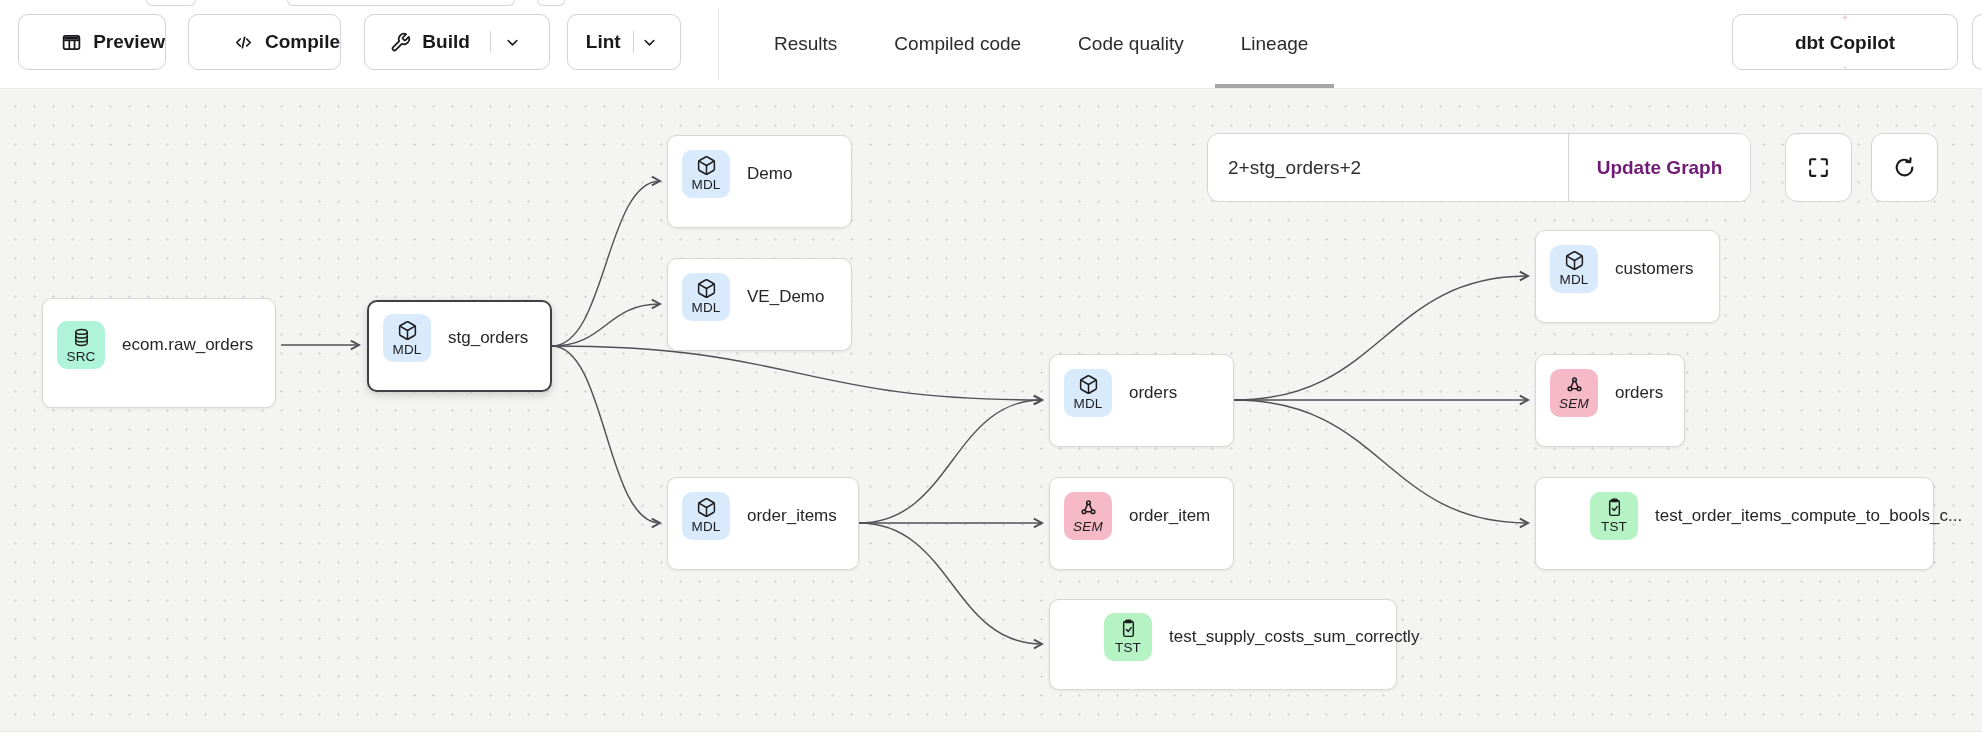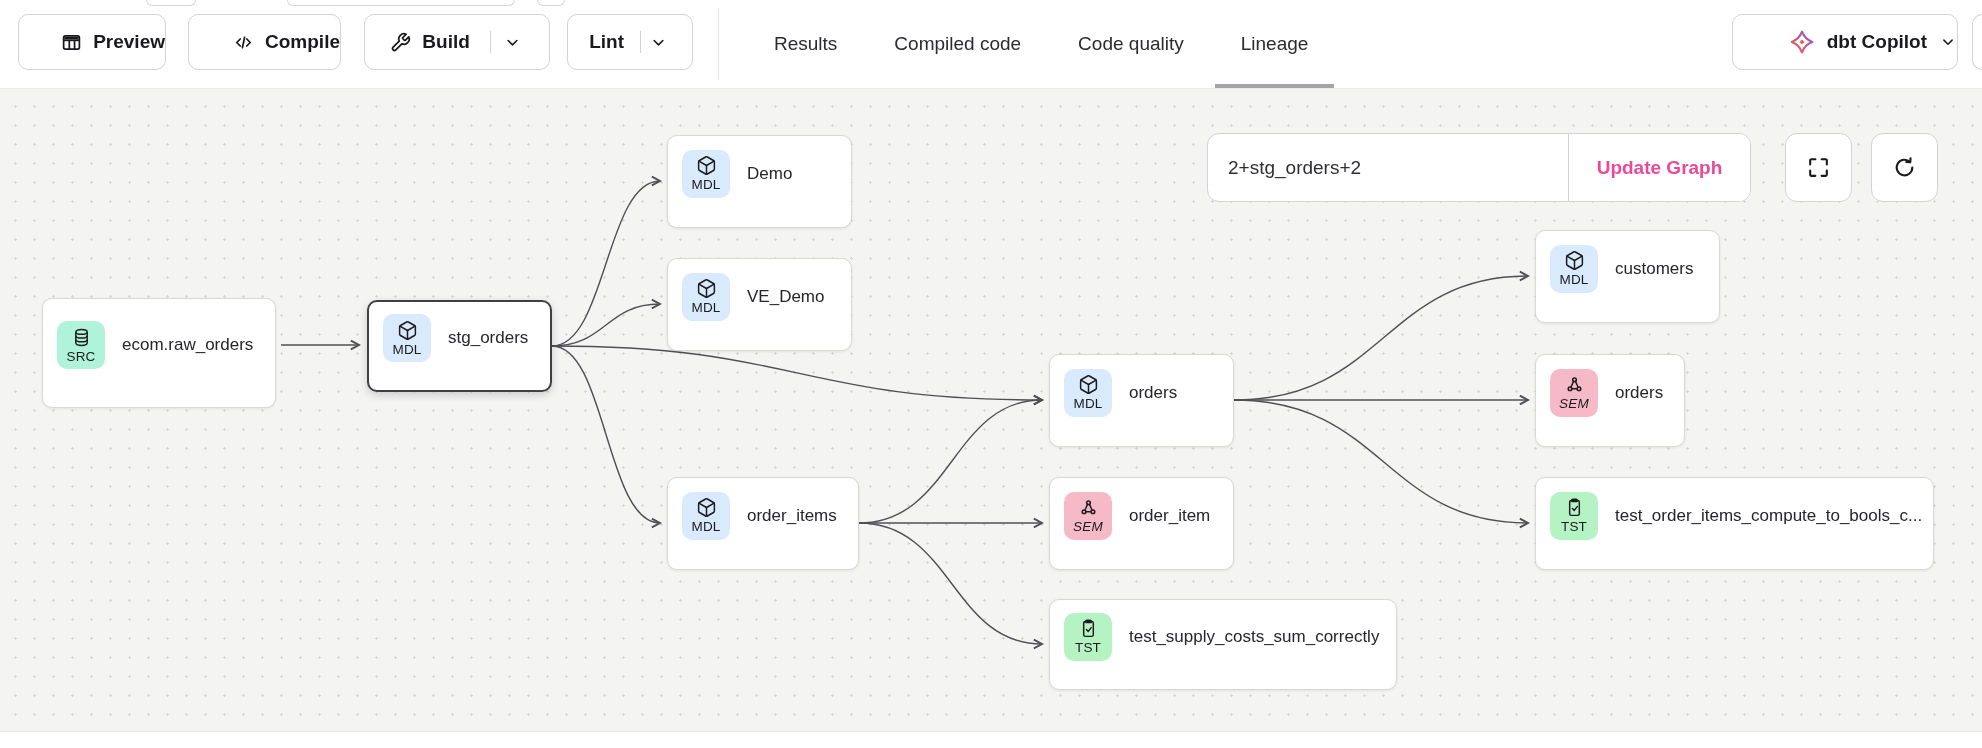--- a/index.html
+++ b/index.html
@@ -12,42 +12,42 @@
   .tbtn{position:absolute;top:14px;height:56px;background:#fff;border:1px solid #d2d2d7;border-radius:10px;display:flex;align-items:center;justify-content:flex-end;gap:11px;font-size:19px;font-weight:600;color:#1a1a1e;box-sizing:border-box;cursor:pointer;}
   .tbtn svg{width:21px;height:21px;color:#1a1a1e;}
   .sbtn{padding:16px;}
   .sbtn .seg{height:100%;display:flex;align-items:center;justify-content:center;gap:11px;}
   .sbtn .seg.arrow{border-left:1px solid #d2d2d7;}
   .sbtn .seg.arrow svg{width:19px;height:19px;}
   .vdiv{position:absolute;left:718px;top:8px;width:1px;height:72px;background:#e6e6ea;}
   .tabs{position:absolute;left:748px;top:0;height:88px;display:flex;gap:5px;}
   .tab{display:flex;align-items:center;padding:0 26px;font-size:19px;font-weight:500;color:#2b2b30;position:relative;cursor:pointer;white-space:nowrap;}
   .tab.active::after{content:"";position:absolute;left:0;right:0;bottom:0;height:4px;background:#a5a5a8;}
-  .copilot{gap:12px;}
+  .copilot{gap:12px;flex-direction:column;}
   .copilot svg.logo{width:26px;height:26px;}
   .copilot svg.chev{width:18px;height:18px;}
   .edge-sliver{position:absolute;left:1972px;top:14px;width:14px;height:56px;background:#fff;border:1px solid #d2d2d7;border-right:none;border-radius:10px 0 0 10px;box-sizing:border-box;}
 
   
   #canvas{position:absolute;left:0;top:88px;width:1982px;height:643px;background:#f4f4f2;background-image:radial-gradient(circle,#d8d8d3 1.3px,transparent 1.4px);background-size:19px 19px;background-position:6px 9px;overflow:hidden;}
   #edges{position:absolute;left:0;top:0;}
   .node{position:absolute;background:#fff;border:1px solid #d8d8d4;border-radius:10px;box-shadow:0 1px 3px rgba(27,31,35,.08);display:flex;align-items:center;gap:17px;padding:0 18px 16px 14px;box-sizing:border-box;cursor:pointer;z-index:2;}
   .node.selected{border:2px solid #3f3f46;box-shadow:0 3px 9px rgba(0,0,0,.17);}
   .badge{width:48px;height:48px;border-radius:10px;display:flex;flex-direction:column;align-items:center;justify-content:center;flex:0 0 auto;color:#1c1c1e;}
   .badge svg{width:21px;height:21px;display:block;}
   .badge .bt{font-size:13.5px;line-height:1;margin-top:2px;letter-spacing:.2px;color:#1c1c1e;}
   .badge.source{background:#aef3da;}
   .badge.model{background:#d9eafd;}
   .badge.semantic{background:#f6b9c7;font-style:italic;}
-  .badge.test{background:#b6f3c4;}
+  .badge.test{background:#b6f3c4;margin-left:40px;}
   .node .lbl{font-size:17px;color:#26262a;white-space:nowrap;}
 
   .selector{position:absolute;left:1207px;top:45px;width:544px;height:69px;background:#fff;border:1px solid #d2d2d7;border-radius:12px;display:flex;box-sizing:border-box;overflow:hidden;z-index:3;}
   .selector input{flex:0 0 320px;border:none;outline:none;padding:0 20px;font-size:19px;color:#2e2e33;font-family:inherit;background:transparent;}
-  .update-btn{flex:1;border-left:1px solid #d2d2d7;display:flex;align-items:center;justify-content:center;font-size:19px;font-weight:600;color:#ec4899;cursor:pointer;background:#fff;}
+  .update-btn{flex:1;border-left:1px solid #d2d2d7;display:flex;align-items:center;justify-content:center;font-size:19px;font-weight:600;color:#701a75;cursor:pointer;background:#fff;}
   .icon-btn{position:absolute;top:45px;width:67px;height:69px;background:#fff;border:1px solid #d2d2d7;border-radius:12px;display:flex;align-items:center;justify-content:center;box-sizing:border-box;cursor:pointer;z-index:3;color:#1a1a1e;}
   .icon-btn svg{width:25px;height:25px;}
 
   #footer{position:absolute;left:0;top:731px;width:1982px;height:17px;background:#fff;border-top:1px solid #e7e7e4;}
 </style>
 </head>
 <body>
 
 <svg width="0" height="0" style="position:absolute" aria-hidden="true">
   <defs>
@@ -158,21 +158,21 @@
           </svg>
         <span>Build</span>
       </div>
       <div class="seg arrow" style="width:55px;">
         <svg>
             <use href="#i-chev"></use>
           </svg>
       </div>
     </div>
 
-    <div class="tbtn sbtn" style="left:567px;width:126px;">
+    <div class="tbtn sbtn" style="left:567px;width:114px;">
       <div class="seg" style="width:70px;">
         <span>Lint</span>
       </div>
       <div class="seg arrow" style="width:54px;">
         <svg>
             <use href="#i-chev"></use>
           </svg>
       </div>
     </div>
 

